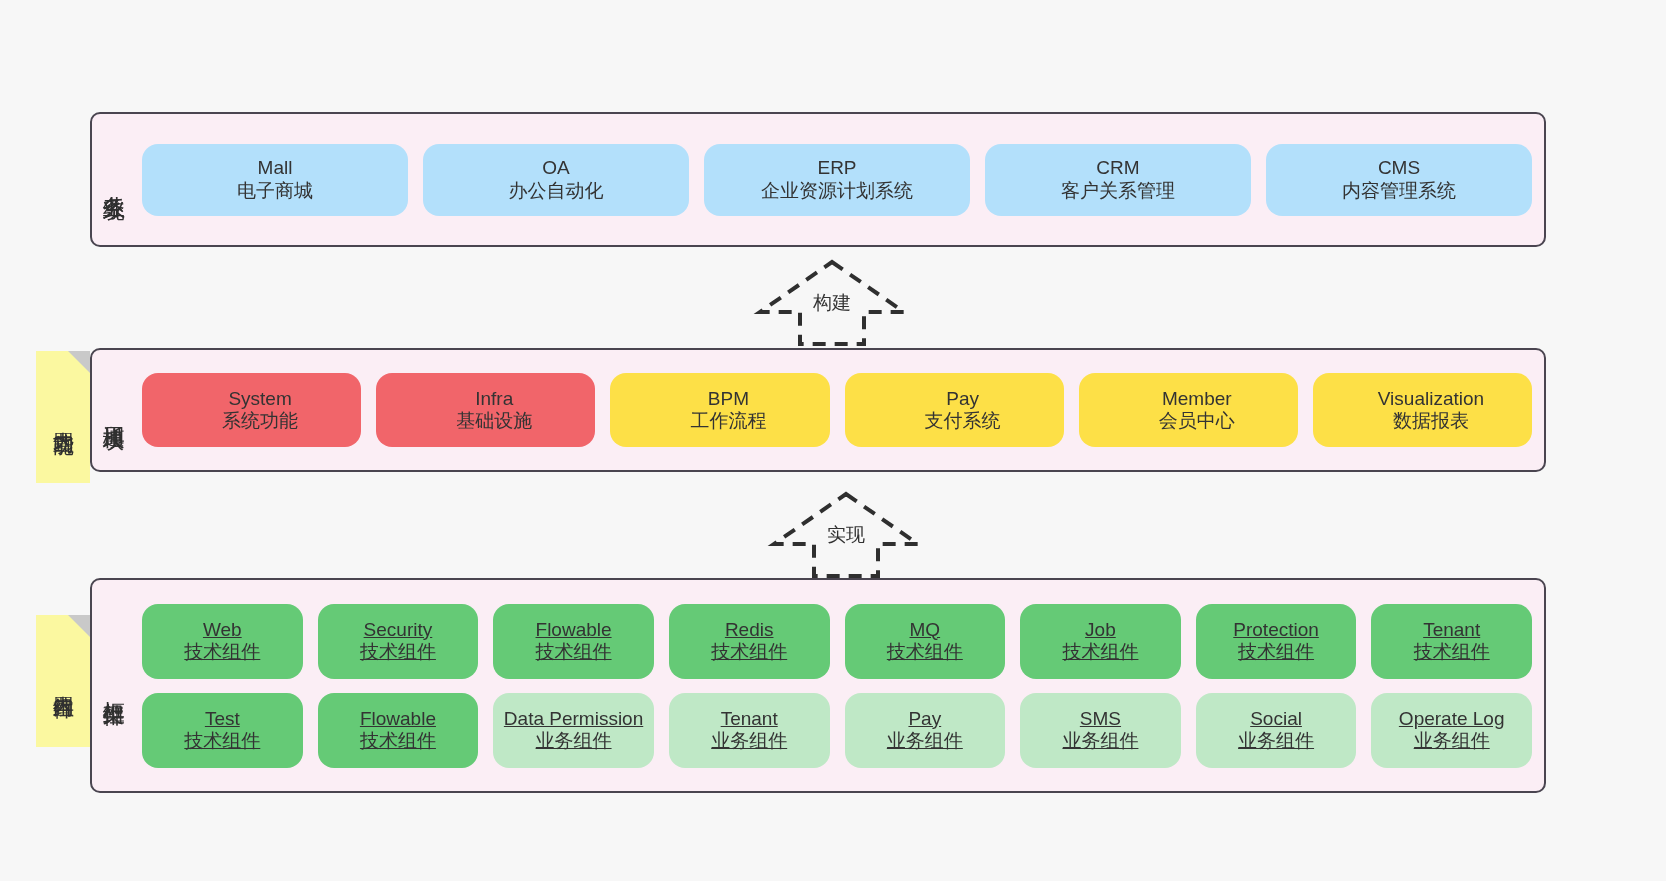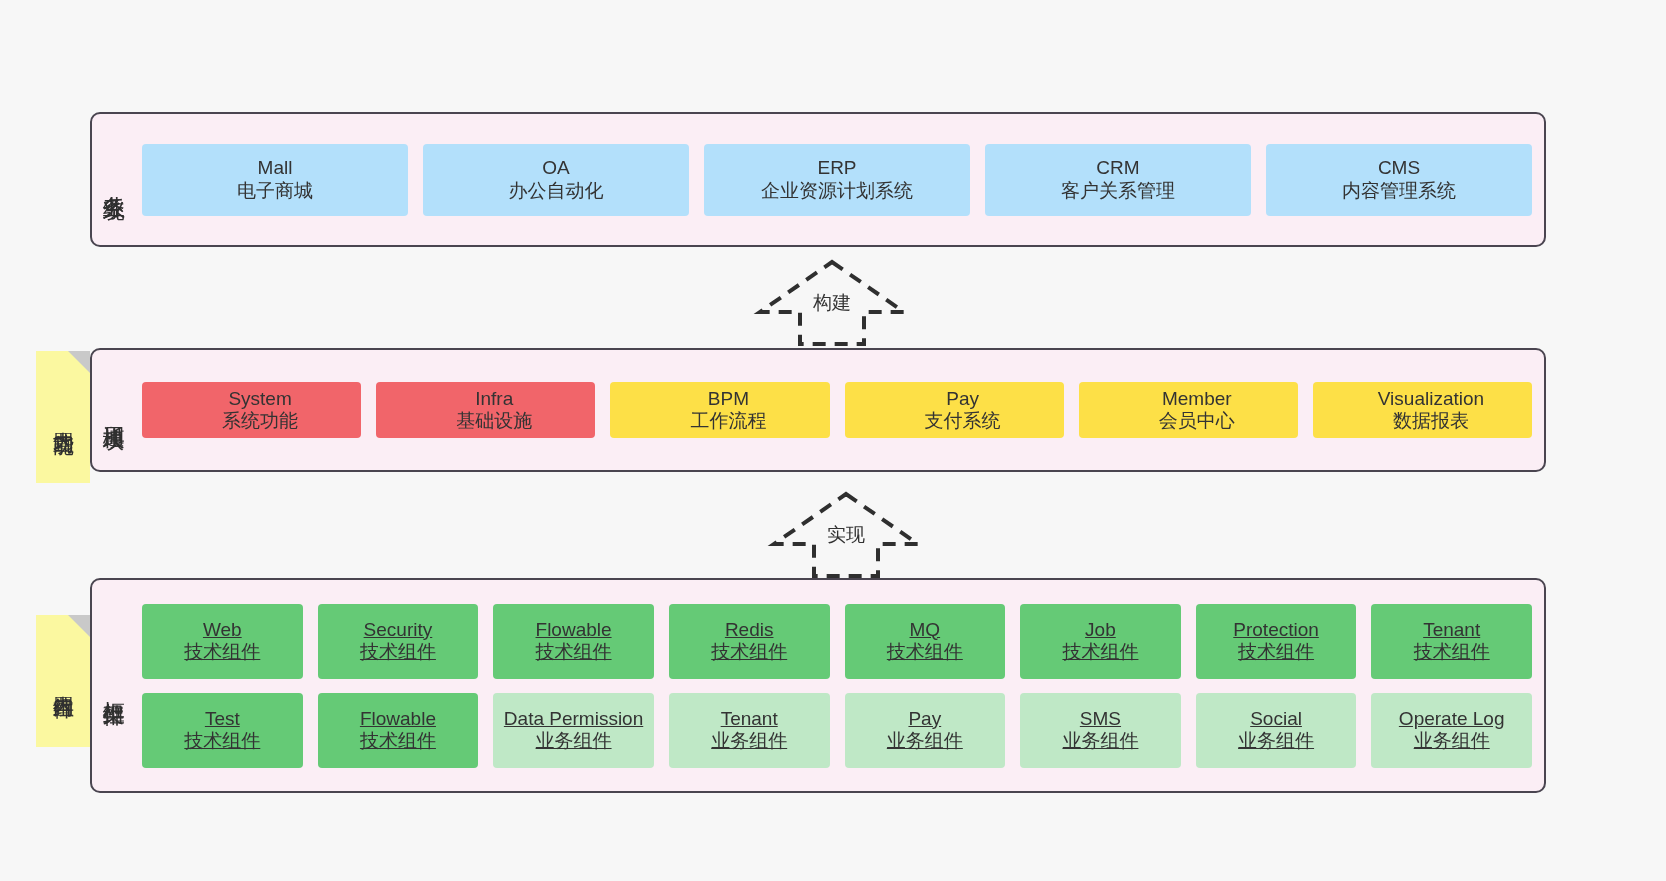--- a/index.html
+++ b/index.html
@@ -63,21 +63,21 @@
     justify-content: space-between;
   }
   .card-row + .card-row {
     margin-top: 14px;
   }
 
   
   .card {
     flex: 1 1 0;
     box-sizing: border-box;
-    border-radius: 4px;
+    border-radius: 16px;
     display: flex;
     flex-direction: column;
     align-items: center;
     justify-content: center;
     text-align: center;
     font-size: 19px;
     line-height: 1.18;
     color: #333333;
     padding: 4px 6px;
     user-select: none;
@@ -90,21 +90,21 @@
   .card.pink          { background: #fde047; align-items: center; }
   .card.green         { background: #65ca76; }
   .card.green-light   { background: #bfe8c6; }
 
   
   #layer-business { left: 90px;  top: 112px; width: 1456px; height: 135px; }
   #layer-common   { left: 90px;  top: 348px; width: 1456px; height: 124px; }
   #layer-frame    { left: 90px;  top: 578px; width: 1456px; height: 215px; }
 
   #layer-business .card { height: 72px; }
-  #layer-common   .card { height: 56px; padding-left: 23px; }
+  #layer-common   .card { height: 74px; padding-left: 23px; }
   #layer-frame    .card { height: 75px; text-decoration: underline; }
 
   
   .sticky {
     position: absolute;
     box-sizing: border-box;
     background: #fbf8a0;
     font-size: 21px;
     line-height: 1.18;
     letter-spacing: 1px;

